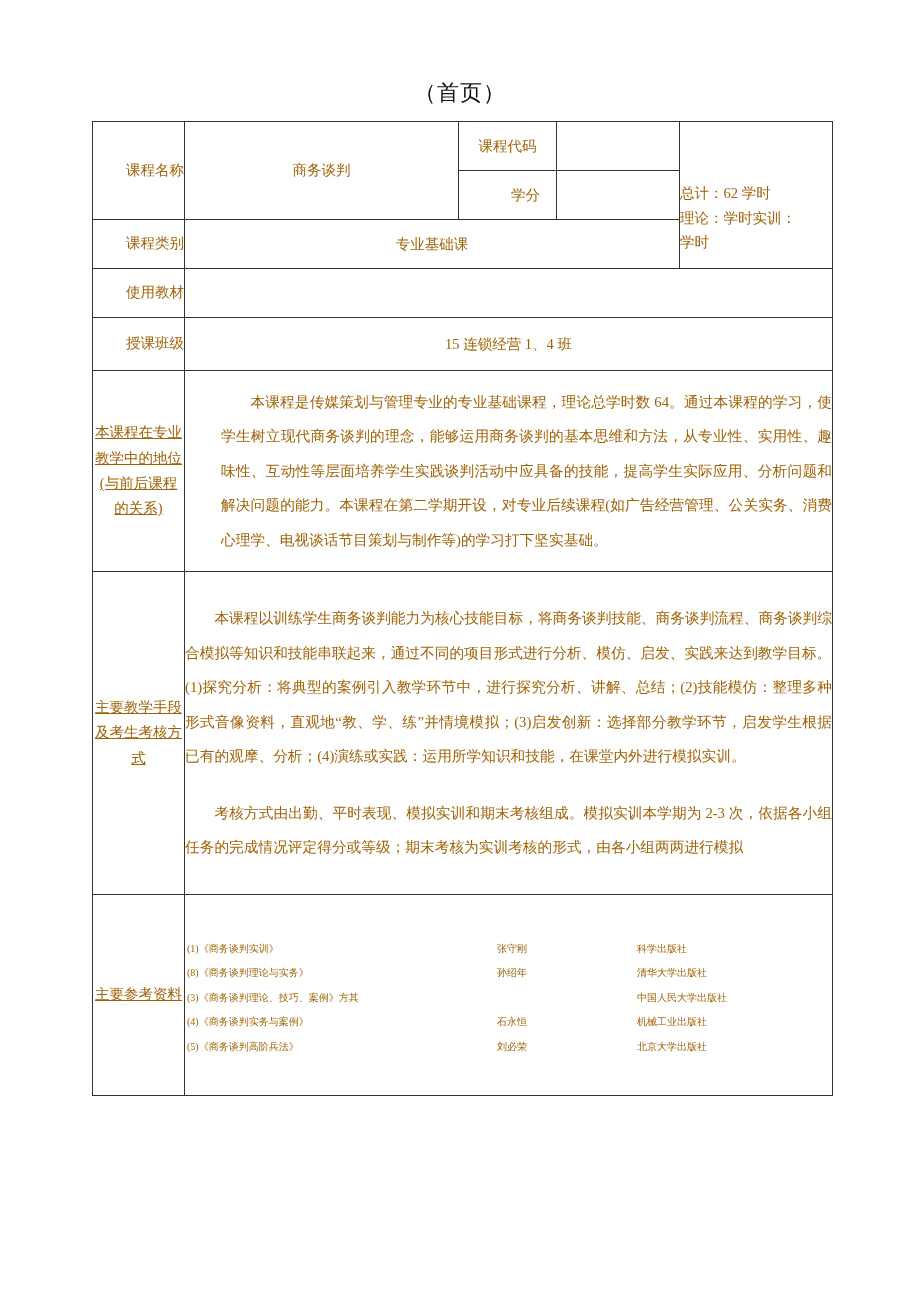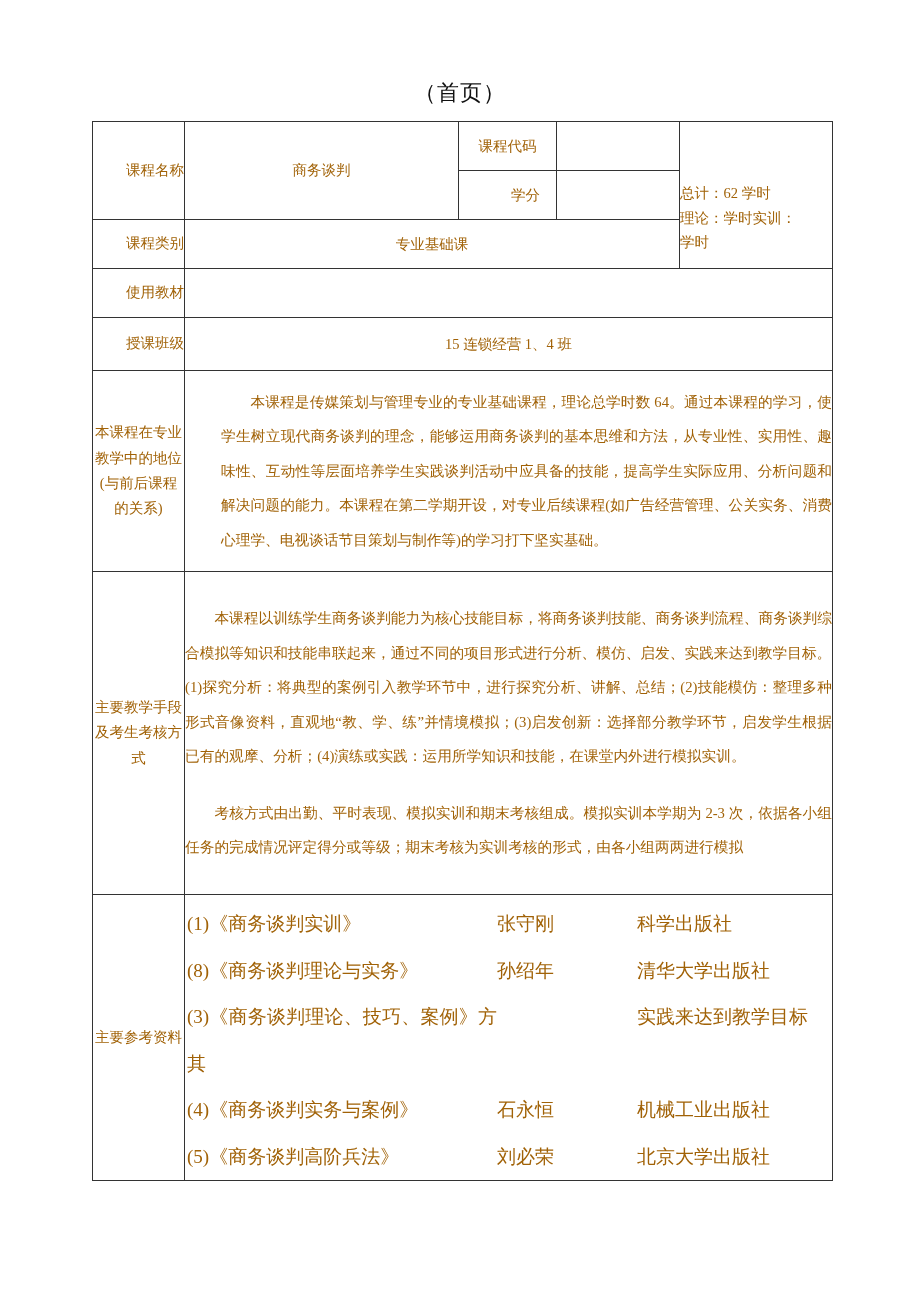--- a/index.html
+++ b/index.html
@@ -59,20 +59,21 @@
     padding: 6px 0 6px 8px;
     text-align: right;
     font-size: 15px;
     line-height: 1.5;
   }
   .cell-label-center {
     padding: 8px 6px;
     text-align: center;
     font-size: 15px;
     line-height: 1.75;
+    text-decoration: underline;
   }
   .cell-center {
     text-align: center;
     padding: 8px 6px;
     font-size: 15px;
   }
   .cell-blank {
     padding: 8px 6px;
   }
   .cell-right-info {
@@ -101,21 +102,21 @@
     text-justify: inter-ideograph;
   }
   .para.indent { text-indent: 2em; }
   .para + .para { margin-top: 0; }
   .para.gap { margin-top: 22px; }
 
   
   .ref-list {
     margin: 0;
     padding: 6px 0 0 2px;
-    font-size: 19px;
+    font-size: 10px;
     line-height: 2.45;
   }
   .ref-row {
     display: flex;
     align-items: baseline;
   }
   .ref-title { width: 310px; flex: 0 0 310px; }
   .ref-author { width: 140px; flex: 0 0 140px; }
   .ref-press { flex: 1 1 auto; }
 </style>
@@ -202,21 +203,21 @@
               <span class="ref-press">科学出版社</span>
             </div>
             <div class="ref-row">
               <span class="ref-title">(8)《商务谈判理论与实务》</span>
               <span class="ref-author">孙绍年</span>
               <span class="ref-press">清华大学出版社</span>
             </div>
             <div class="ref-row">
               <span class="ref-title">(3)《商务谈判理论、技巧、案例》方其</span>
               <span class="ref-author"></span>
-              <span class="ref-press">实践来达到教学目标</span>
+              <span class="ref-press">中国人民大学出版社</span>
             </div>
             <div class="ref-row">
               <span class="ref-title">(4)《商务谈判实务与案例》</span>
               <span class="ref-author">石永恒</span>
               <span class="ref-press">机械工业出版社</span>
             </div>
             <div class="ref-row">
               <span class="ref-title">(5)《商务谈判高阶兵法》</span>
               <span class="ref-author">刘必荣</span>
               <span class="ref-press">北京大学出版社</span>

